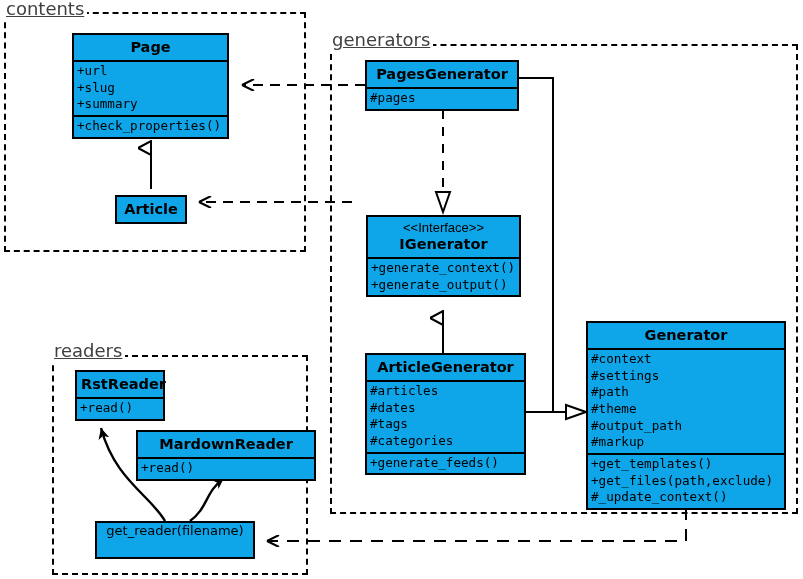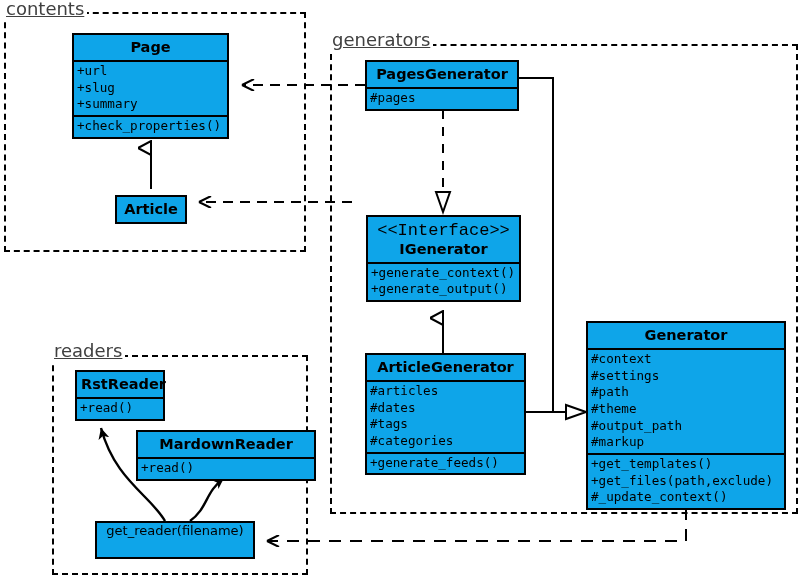--- a/index.html
+++ b/index.html
@@ -57,22 +57,22 @@
     font-weight: bold;
     font-size: 14.5px;
     text-align: center;
     padding: 4px 4px 5px 4px;
     line-height: 1.12;
     white-space: nowrap;
   }
   .cls-title .stereo {
     display: block;
     font-weight: normal;
-    font-size: 17px;
-    font-family: Liberation Mono, monospace;
+    font-size: 13px;
+    font-family: Liberation Sans, sans-serif;
     line-height: 1.15;
   }
   .cls-sec {
     border-top: 2px solid #000;
     padding: 1px 2px 2px 3px;
   }
   .cls-sec .row {
     font-family: "DejaVu Sans Mono", monospace;
     font-size: 12.6px;
     line-height: 1.32;

